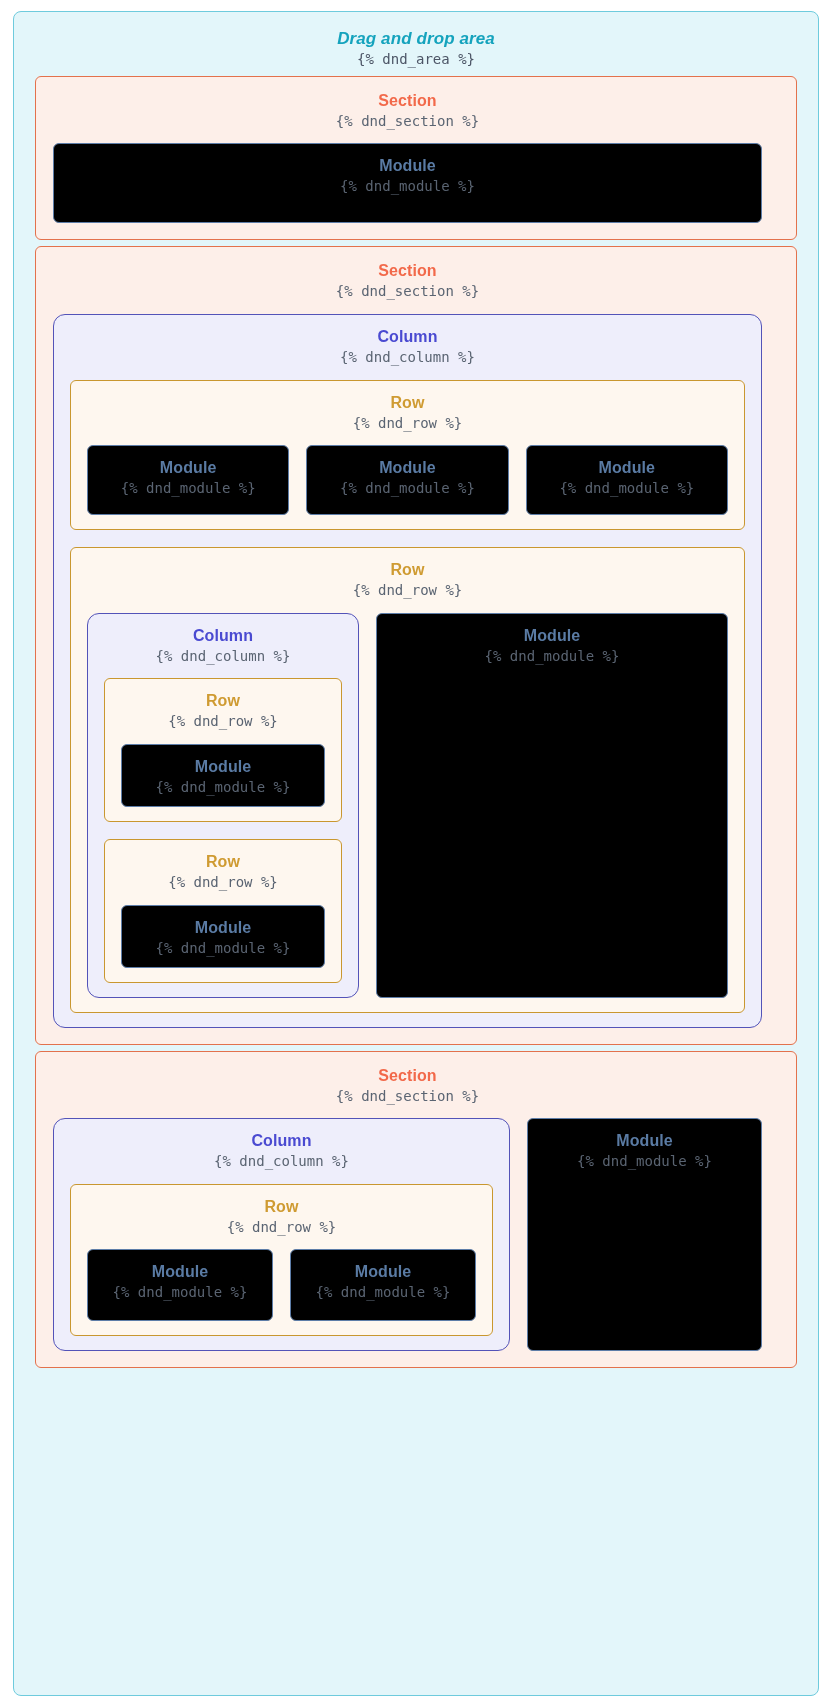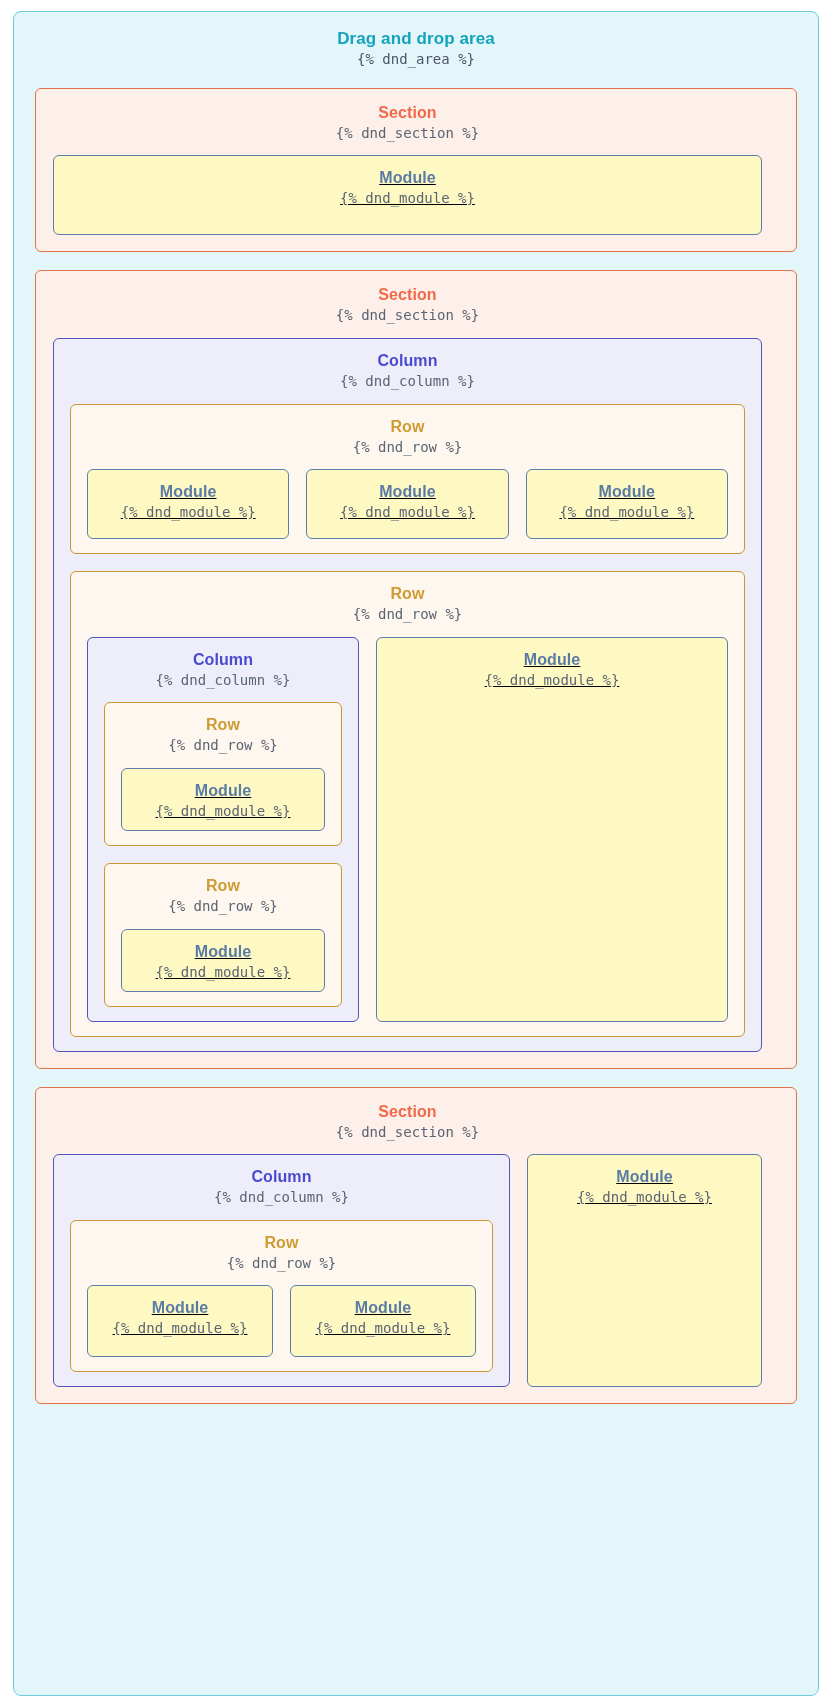--- a/index.html
+++ b/index.html
@@ -41,54 +41,54 @@
   
   .dnd-area {
     margin: 11px 13px;
     width: 806px;
     height: 1685px;
     background: #e3f6fa;
     border-color: #6ecbdd;
     border-radius: 8px;
     padding: 16px 21px 22px 21px;
   }
-  .dnd-area > .box-title { color: #15a3bd; font-size: 17px; }
+  .dnd-area > .box-title { color: #15a3bd; font-size: 17px; font-style: italic; }
   .dnd-area > .box-code  { color: #4c5566; }
 
   
   .section {
     background: #fdefe9;
     border-color: #e3714c;
-    margin-top: 18px;
+    margin-top: 6px;
     padding: 14px 34px 16px 17px;
   }
   .section > .box-title { color: #f2694a; }
 
   
   .column {
     background: #eeeefb;
     border-color: #5353b8;
     padding: 12px 16px 14px 16px;
+    border-radius: 12px;
   }
   .column > .box-title { color: #4a4ad1; }
 
   
   .row {
     background: #fef7ef;
     border-color: #c9972f;
     padding: 12px 16px 14px 16px;
   }
   .row > .box-title { color: #cf9b32; }
 
   
   .module {
-    background: #fef9c3;
+    background: #000000;
     border-color: #5d7da8;
     padding: 12px 10px 14px 10px;
-    text-decoration: underline;
   }
   .module > .box-title { color: #5a7ba4; }
 
   
   .children {
     display: flex;
     gap: 17px;
     margin-top: 12px;
   }
   .children.vert {

